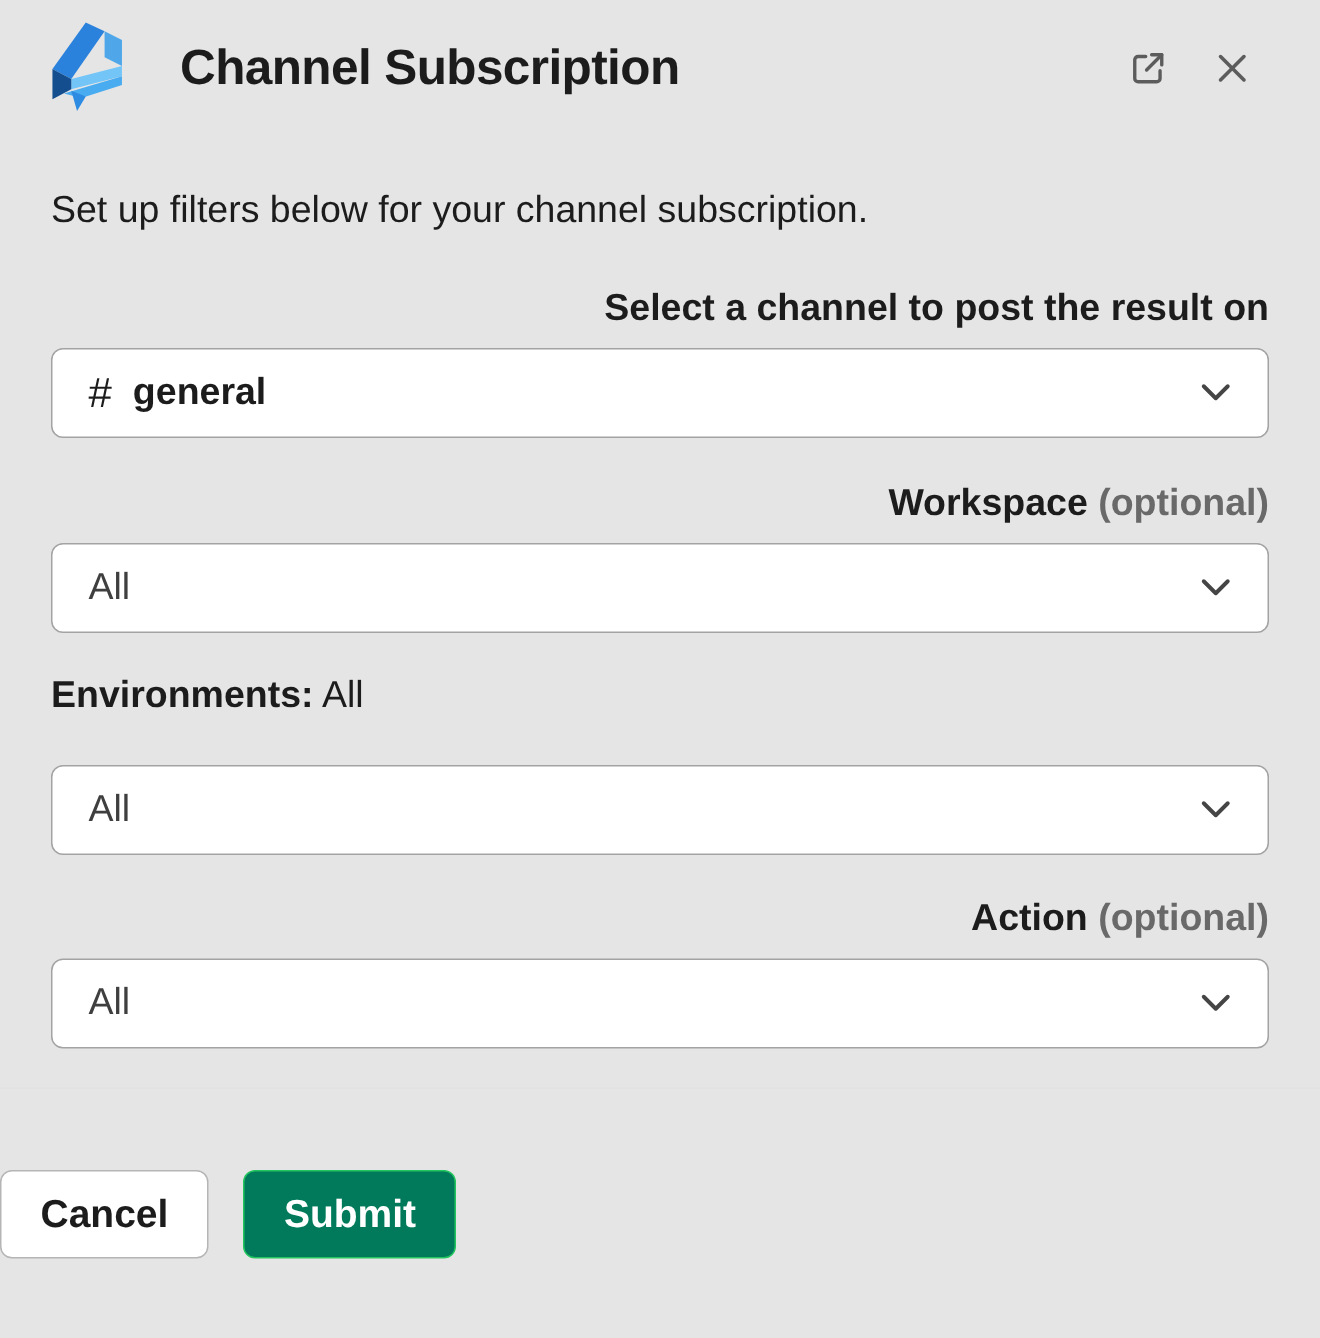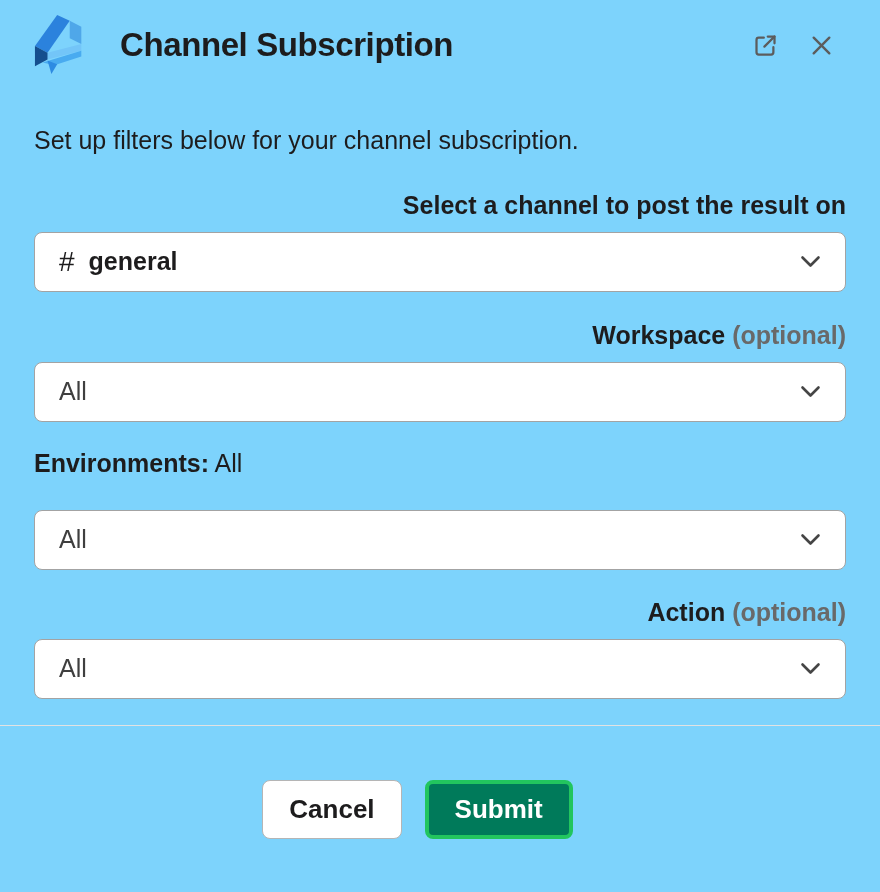--- a/index.html
+++ b/index.html
@@ -2,21 +2,21 @@
 <html><head>
 <meta charset="utf-8">
 <style>
   * { margin:0; padding:0; box-sizing:border-box; }
   html,body { background:#ffffff; }
   body {
     width:880px; height:892px; overflow:hidden;
     font-family:"Liberation Sans", sans-serif;
     color:#1d1c1d;
   }
-  .modal { width:880px; height:892px; position:relative; background:#7dd3fc; }
+  .modal { width:880px; height:892px; position:relative; background:#e5e5e5; }
 
   
   .modal-header { display:flex; align-items:center; padding:14px 34px 0 34px; }
   .logo { width:56px; height:62px; flex:0 0 auto; }
   .logo svg { display:block; width:56px; height:62px; }
   .title { font-size:33px; font-weight:800; letter-spacing:-0.4px; margin-left:30px; white-space:nowrap; }
   .header-actions { margin-left:auto; display:flex; align-items:center; gap:30px; padding-right:12px; }
   .icon-btn { background:none; border:none; padding:0; cursor:pointer; display:flex; align-items:center; }
 
   
@@ -39,28 +39,28 @@
   .sel-value.bold { font-weight:700; }
   .sel-value.plain { color:#3f3f3f; }
   .chev { margin-left:auto; display:block; }
 
   .env-line { font-size:25px; line-height:1.16; margin-top:27px; }
   .env-label { font-weight:700; }
 
   .divider { border:none; border-top:1px solid #e2e2e2; margin-top:26px; width:100%; }
 
   
-  .footer { display:flex; justify-content:center; align-items:center; gap:23px; padding:54px 45px 0 0; }
+  .footer { display:flex; justify-content:flex-start; align-items:center; gap:23px; padding:54px 45px 0 0; }
   .btn {
     height:59px; min-width:134px; padding:0 26px; border-radius:8px;
     font-family:inherit; font-size:26px; font-weight:700; cursor:pointer;
     display:inline-flex; align-items:center; justify-content:center;
   }
   .btn-cancel { background:#ffffff; border:1px solid #b5b5b5; color:#1d1c1d; }
-  .btn-submit { background:#007a5a; border:4px solid #22c55e; color:#ffffff; }
+  .btn-submit { background:#007a5a; border:1px solid #22c55e; color:#ffffff; }
 </style>
 </head>
 <body>
 
 <div class="modal">
 
   <header class="modal-header">
     <span class="logo">
       <svg viewBox="0 0 58 64" xmlns="http://www.w3.org/2000/svg">
         <polygon points="24,1 37,7 14,40 1,33" fill="#2b82dd"></polygon>

